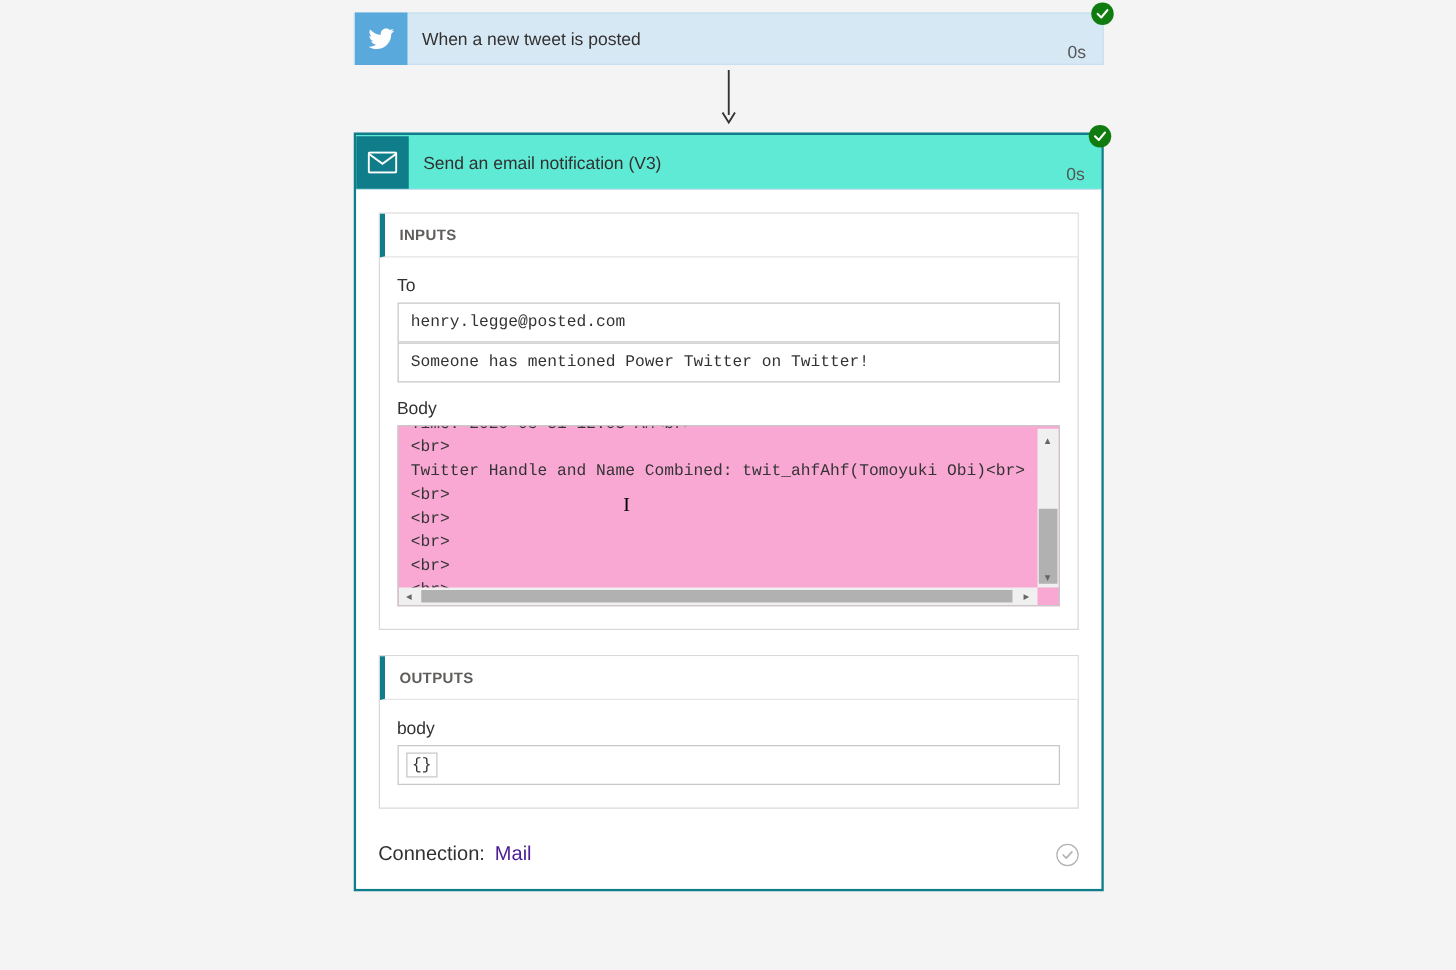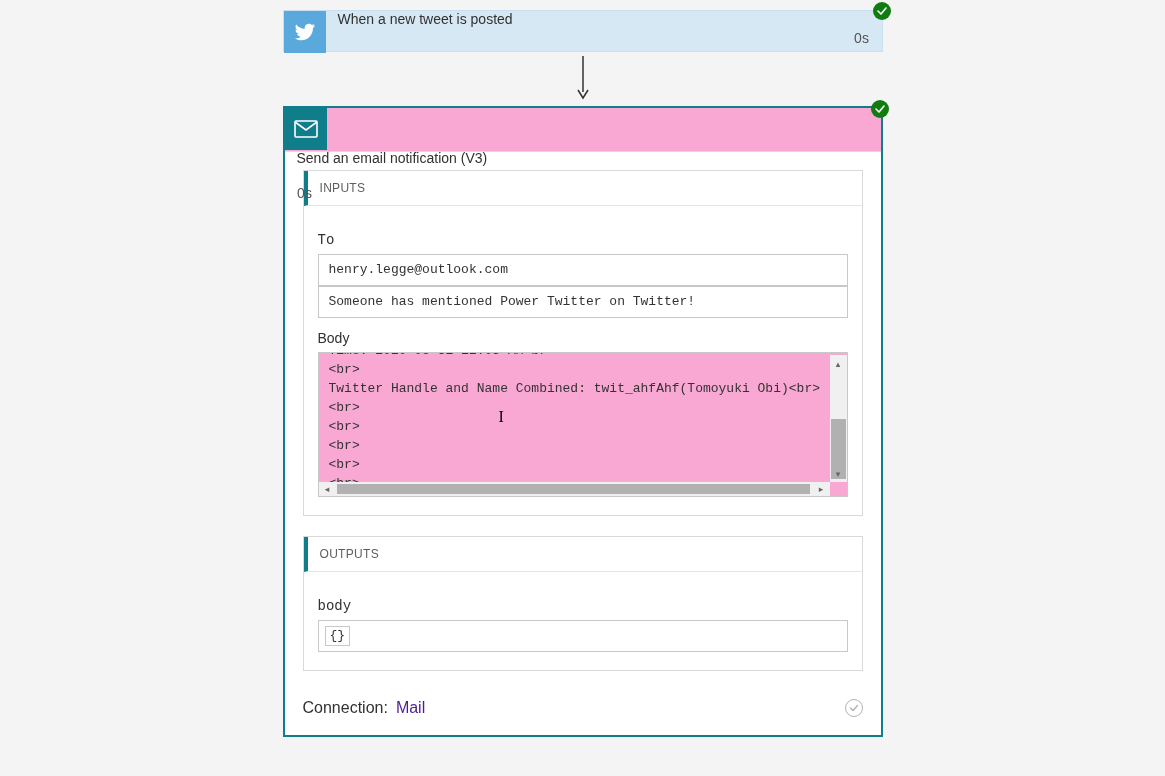--- a/index.html
+++ b/index.html
@@ -21,34 +21,34 @@
     align-items: center;
   }
 
   
   .step-card {
     width: 600px;
     position: relative;
   }
   .step-header {
     display: flex;
+    align-items: center;
     height: 42px;
     background: #d7e8f5;
     border: 1px solid #c7dff0;
     cursor: pointer;
   }
   .step-card.expanded {
     border: 2px solid #0f7e8a;
   }
   .step-card.expanded .step-header {
     border: none;
     border-bottom: 1px solid #c7dff0;
-    background: #f9a8d4;
+    background: #5eead4;
     height: 44px;
-    flex-direction: column;
   }
   .step-icon-box {
     width: 42px;
     height: 42px;
     display: flex;
     align-items: center;
     justify-content: center;
     flex-shrink: 0;
   }
   .step-icon-box.twitter { background: #5aa9dd; }
@@ -95,36 +95,36 @@
     padding: 18px;
   }
   .panel {
     border: 1px solid #d9d9d9;
     margin-bottom: 20px;
   }
   .panel-header {
     border-left: 4px solid #0f7e8a;
     padding: 10px 12px;
     font-size: 12px;
-    font-weight: 400;
+    font-weight: 700;
     color: #605e5c;
     letter-spacing: 0.3px;
     border-bottom: 1px solid #e5e5e5;
     background: #fff;
   }
   .panel-content {
     padding: 14px 14px 18px 14px;
   }
   .field-label {
     font-size: 14px;
     color: #323130;
     margin-bottom: 6px;
     margin-top: 12px;
   }
-  .field-label:first-child { margin-top: 12px; font-family: Liberation Mono, monospace; }
+  .field-label:first-child { margin-top: 0; }
   .field-box {
     border: 1px solid #c8c8c8;
     padding: 7px 10px;
     font-family: "Consolas", "Courier New", monospace;
     font-size: 13px;
     color: #333;
     background: #fff;
     min-height: 32px;
     overflow: hidden;
   }
@@ -278,21 +278,21 @@
         <div class="step-duration">0s</div>
       </div>
 
       <div class="step-body">
 
         <div class="panel">
           <div class="panel-header">INPUTS</div>
           <div class="panel-content">
 
             <div class="field-label">To</div>
-            <div class="field-box">henry.legge@outlook.com</div>
+            <div class="field-box">henry.legge@posted.com</div>
 
             <div class="field-box">Someone has mentioned Power Twitter on Twitter!</div>
 
             <div class="field-label">Body</div>
             <div class="body-area-wrap">
               <div class="body-area">Time: 2020-08-31 12:05 AM&lt;br&gt;
 &lt;br&gt;
 Twitter Handle and Name Combined: twit_ahfAhf(Tomoyuki Obi)&lt;br&gt;
 &lt;br&gt;
 &lt;br&gt;

